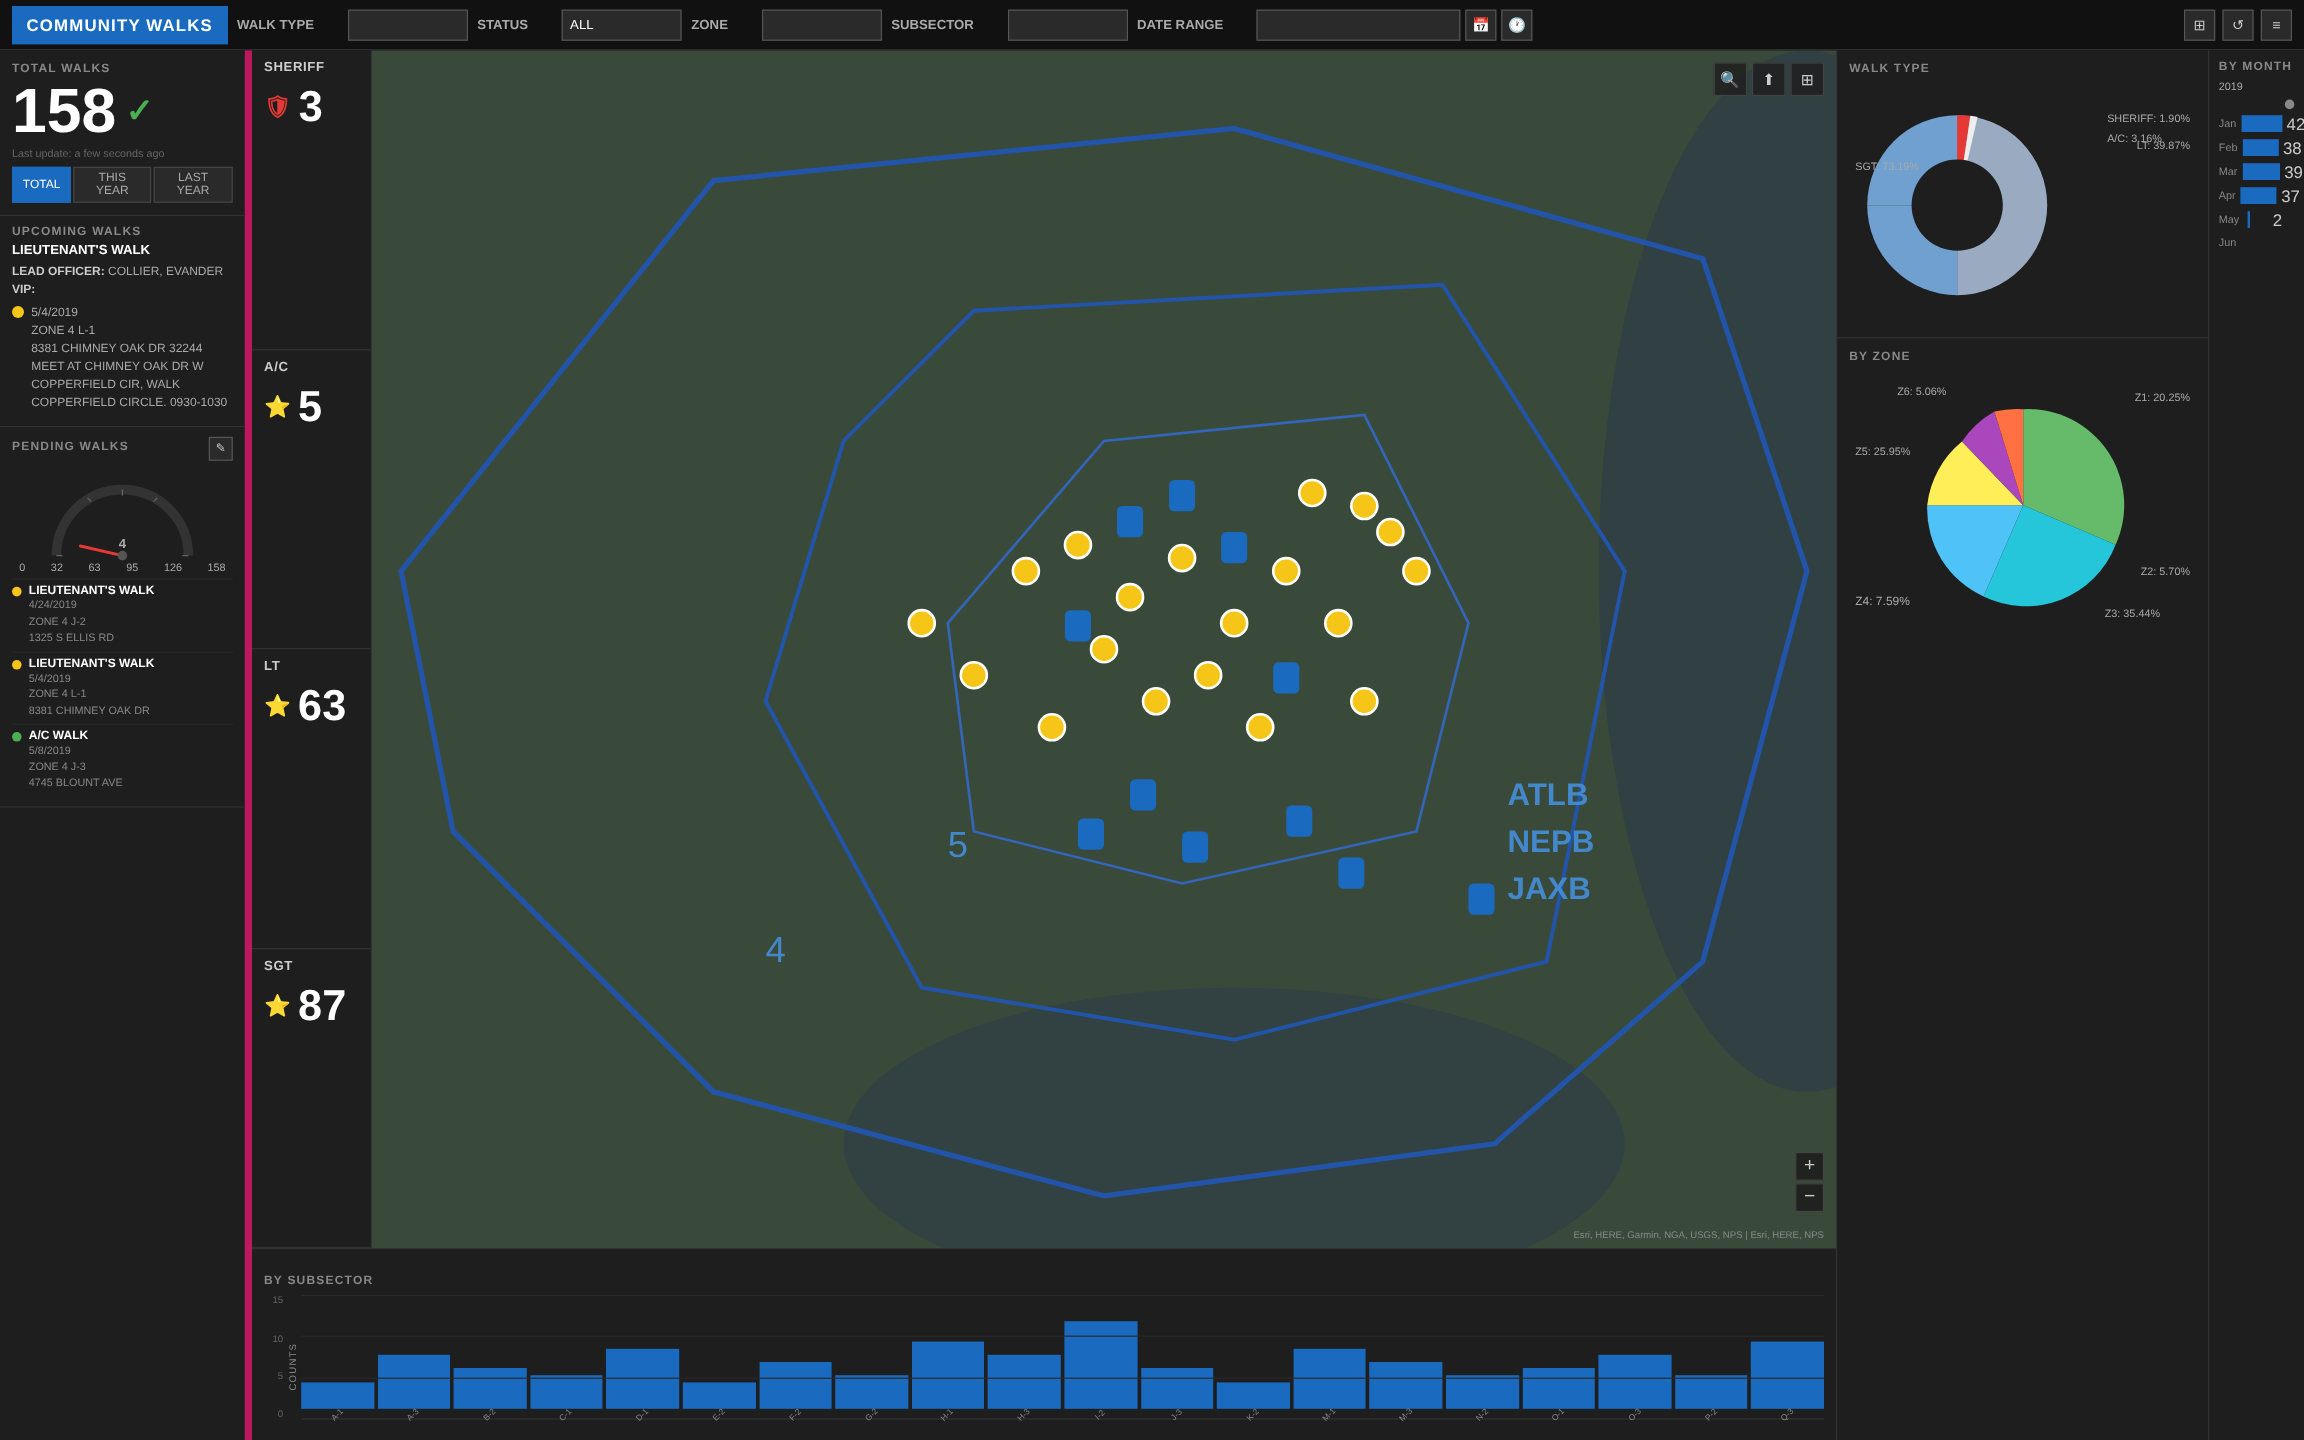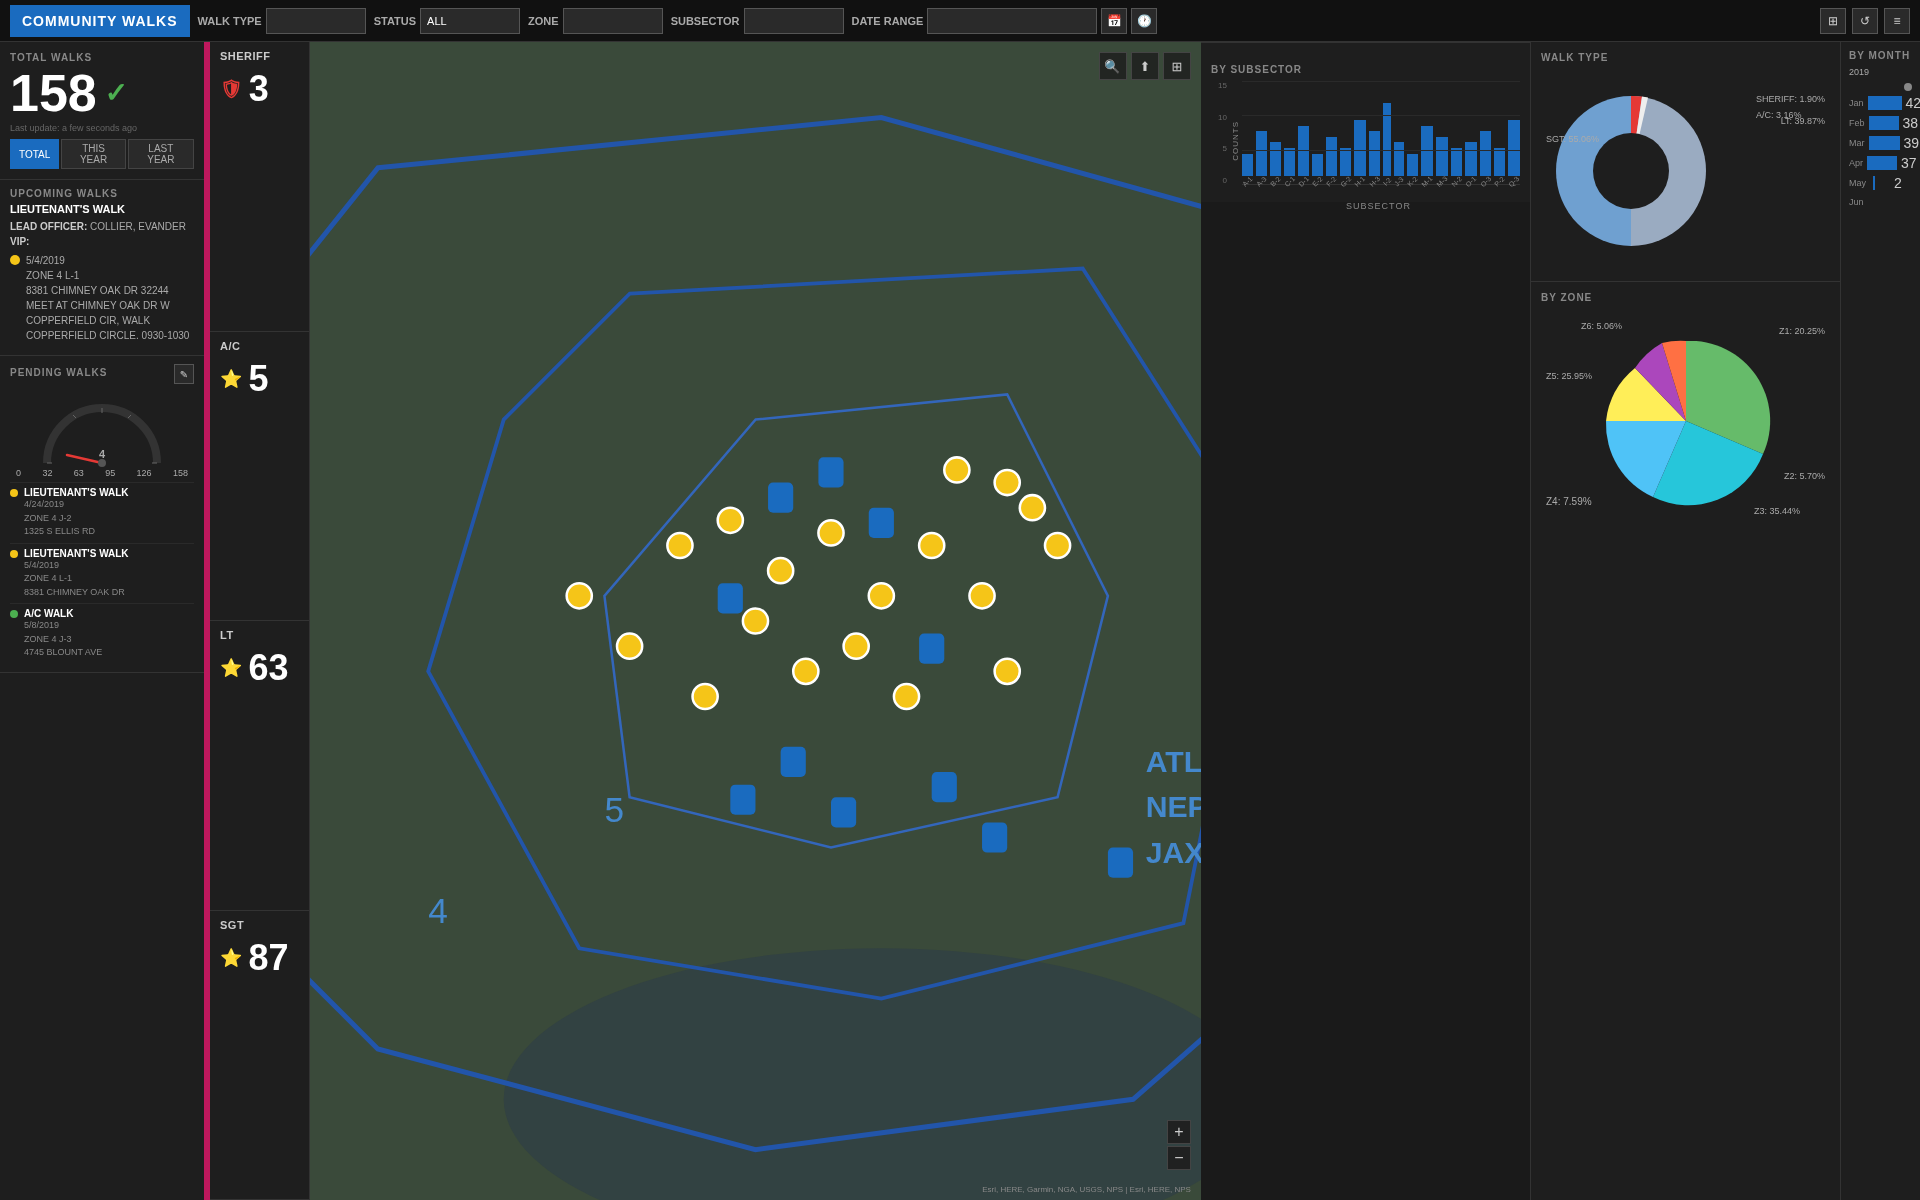--- a/index.html
+++ b/index.html
@@ -47,20 +47,21 @@
     .filter-select {
       background: #2a2a2a;
       border: 1px solid #555;
       color: #fff;
       font-size: 11px;
       padding: 3px 20px 3px 6px;
       height: 26px;
       min-width: 100px;
       appearance: none;
       cursor: pointer;
+      margin-left: 24px;
     }
     .top-bar-right {
       margin-left: auto;
       display: flex;
       align-items: center;
       gap: 6px;
     }
     .icon-btn {
       background: #2a2a2a;
       border: 1px solid #555;
@@ -522,21 +523,21 @@
         <div class="pending-walk-meta">
           5/8/2019<br>ZONE 4  J-3<br>4745 BLOUNT AVE
         </div>
       </div>
     </div>
   </div>
         </div>
     </div>
   </div>
 
-  <div style="display:flex;flex:1;flex-direction:row;">
+  <div style="display:flex;flex:1;flex-direction:column;">
     <div style="display:flex;flex:1;">
 
       <div class="side-stats">
         <div class="stat-card">
           <div class="stat-card-title">SHERIFF</div>
           <div class="stat-number">
             <span class="stat-icon-red">🛡</span>
             <span>3</span>
           </div>
         </div>
@@ -756,21 +757,21 @@
           <path d="M90,90 L101,15.5 A75,75 0 0,1 107,16.5 Z" fill="#eeeeee"></path>
 
           <circle cx="90" cy="90" r="38" fill="#1e1e1e"></circle>
         </svg>
 
         <div style="position:absolute;top:20px;right:5px;font-size:9px;color:#aaa;line-height:1.8;">
           <div>SHERIFF: 1.90%</div>
           <div>A/C: 3.16%</div>
         </div>
         <div style="position:absolute;top:60px;left:5px;font-size:9px;color:#aaa;line-height:1.8;">
-          <div>SGT: 55.06%</div>
+          <div>SGT: 73.19%</div>
         </div>
         <div style="position:absolute;top:45px;right:5px;font-size:9px;color:#aaa;">LT: 39.87%</div>
       </div>
     </div>
 
     <div style="padding:10px;flex:1;">
       <div class="right-section-title">BY ZONE</div>
       <div style="position:relative;height:220px;display:flex;align-items:center;justify-content:center;">
         <svg width="180" height="180" viewBox="0 0 180 180">
 

